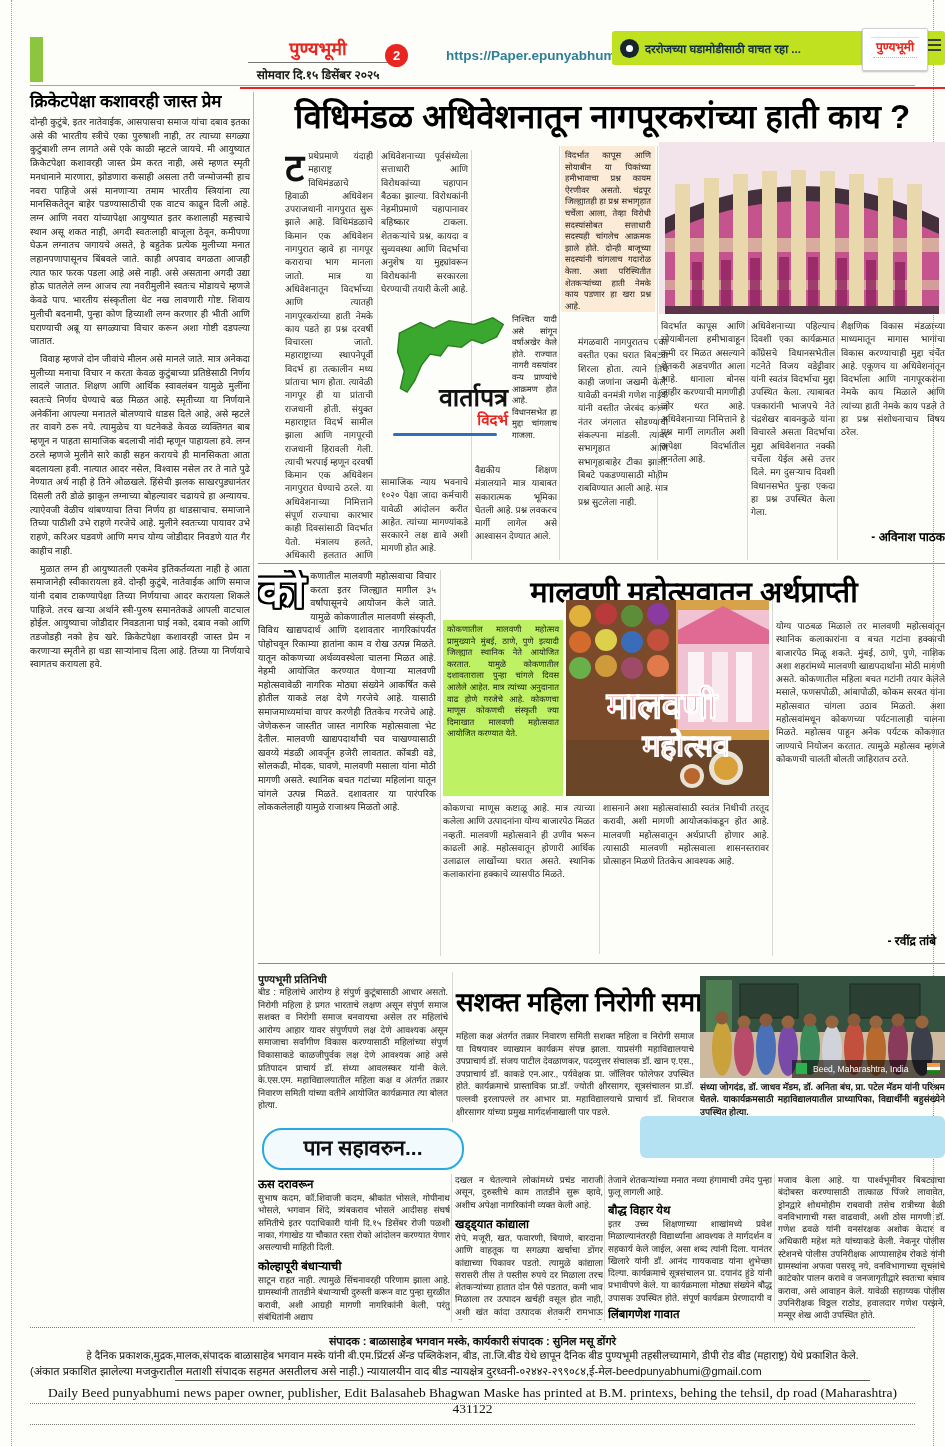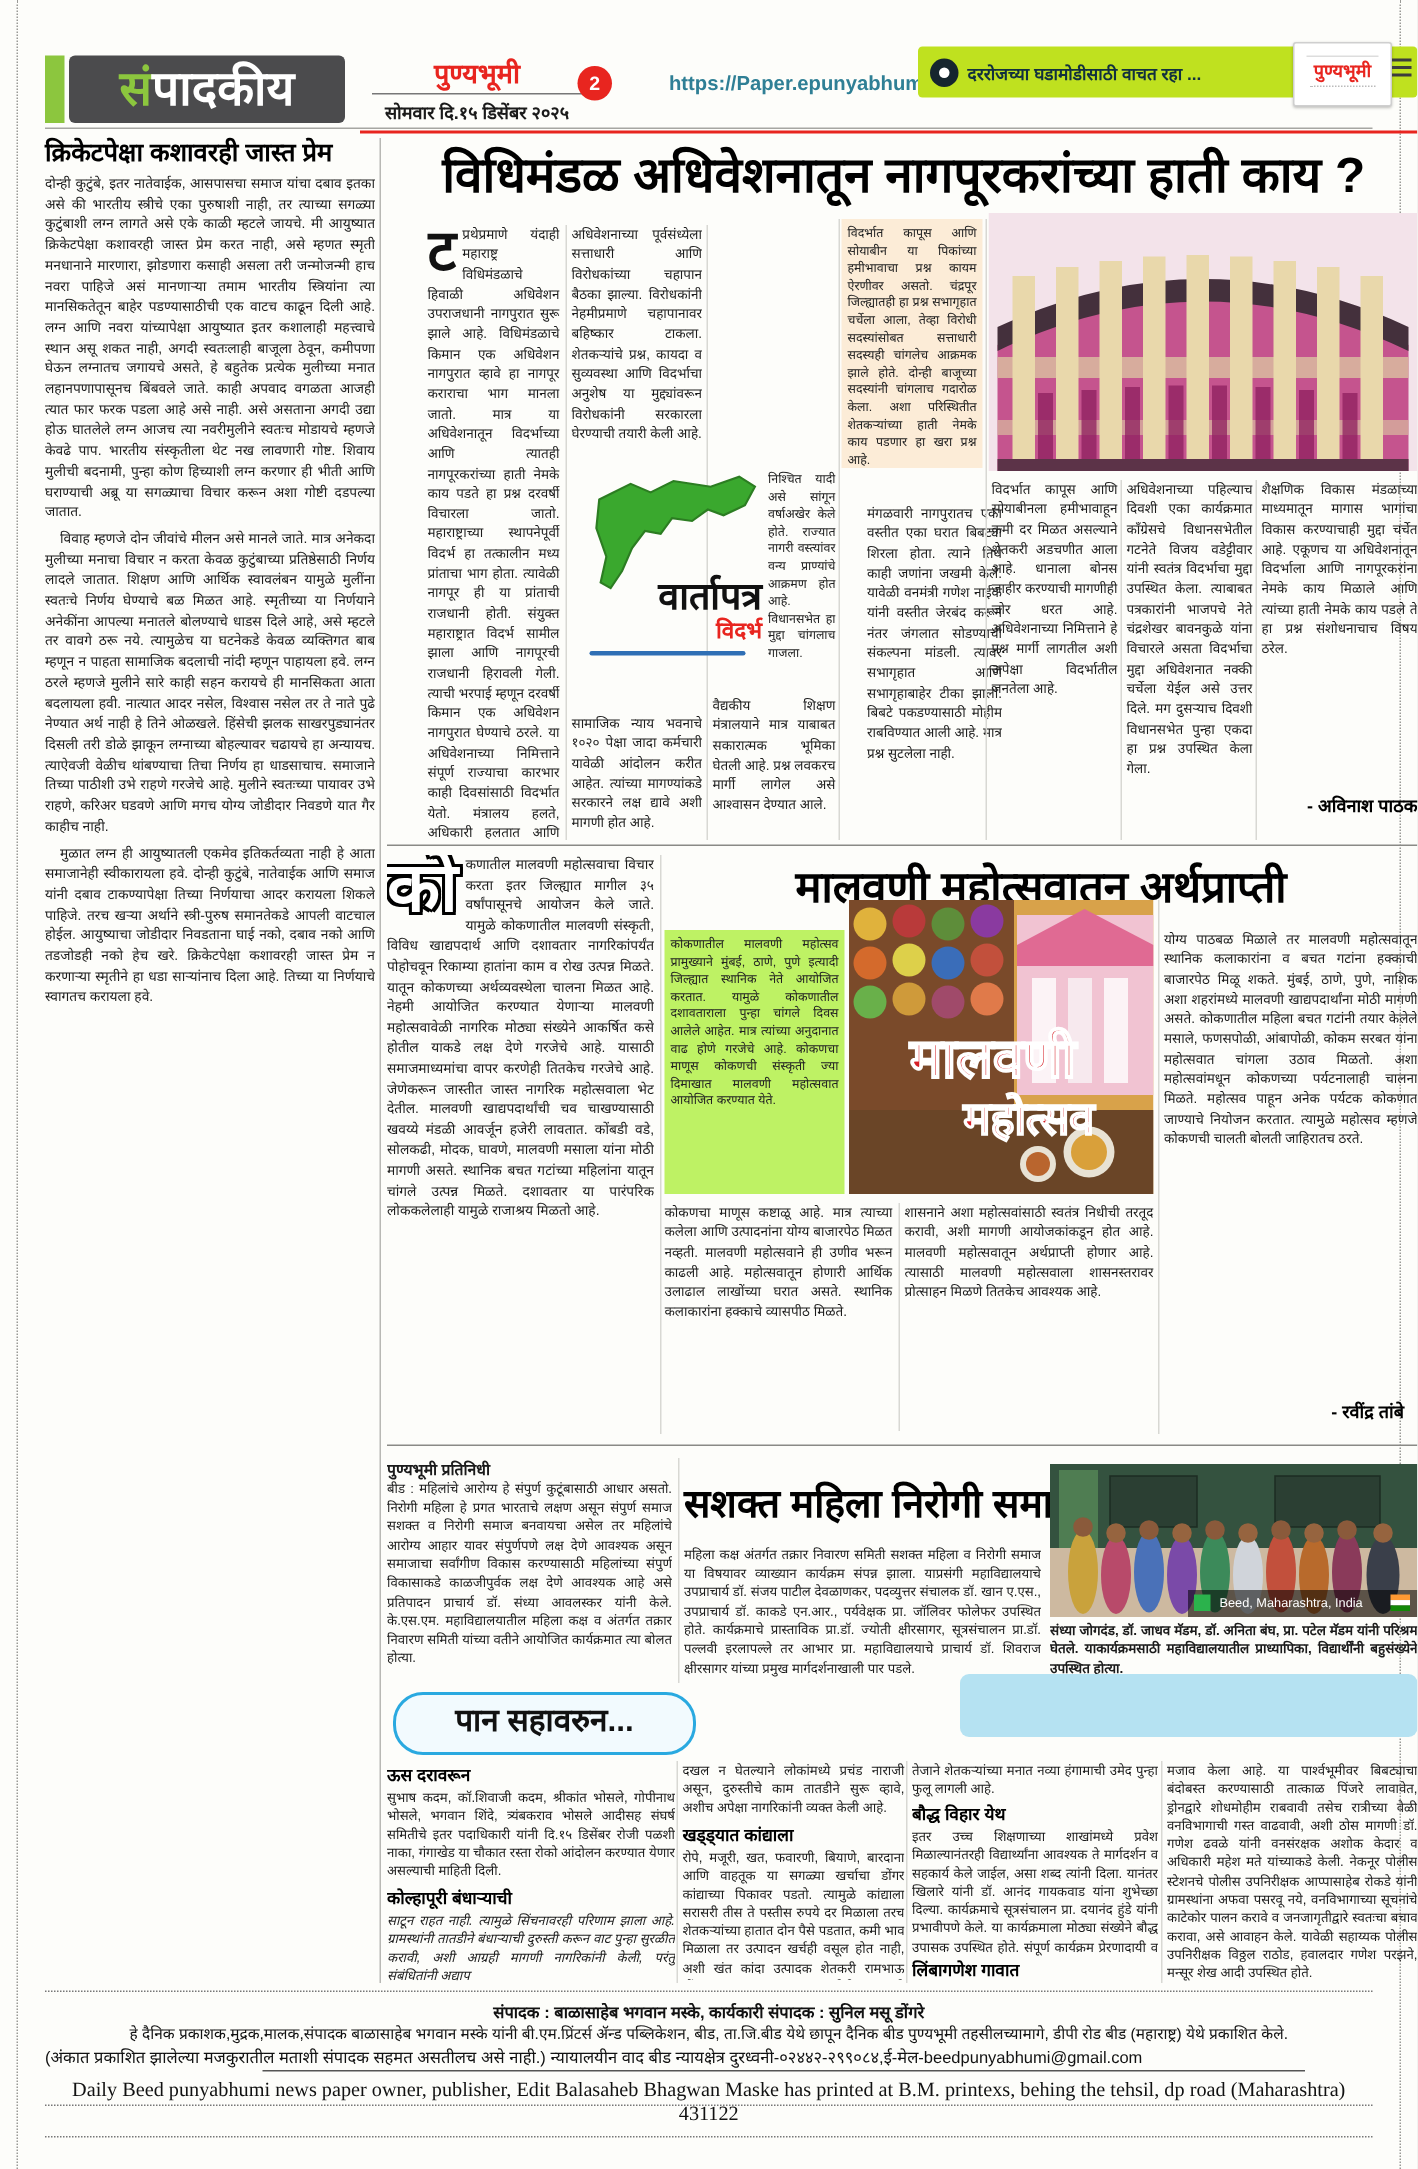--- a/index.html
+++ b/index.html
@@ -24,23 +24,20 @@
 </style>
 </head>
 <body>
 
 <div id="page">
 
   <div class="abs dotted-v" style="left:11px;top:0;height:1446px;"></div>
   <div class="abs dotted-v" style="left:933px;top:0;height:1446px;"></div>
 
   <div class="abs" style="left:30px;top:37px;width:13px;height:45px;background:#8cc63e;"></div>
-  <div class="abs" style="left:46px;top:37px;width:184px;height:45px;background:#4b4b4d;border-radius:4px;text-align:center;line-height:45px;">
-    <span style="font-size:32px;font-weight:800;color:#8cc63e;">सं</span><span style="font-size:32px;font-weight:800;color:#fff;">पादकीय</span>
-  </div>
 
   <div class="abs" style="left:248px;top:36px;width:140px;text-align:center;">
     <div style="font-size:18px;font-weight:800;color:#e8251f;">पुण्यभूमी</div>
     <div style="border-top:1px solid #777;margin-top:2px;padding-top:3px;font-size:12px;font-weight:700;color:#1a1a1a;">सोमवार दि.१५ डिसेंबर २०२५</div>
   </div>
   <div class="abs" style="left:385px;top:44px;width:23px;height:23px;border-radius:50%;background:#e8251f;color:#fff;font-size:13px;font-weight:800;text-align:center;line-height:23px;">2</div>
 
   <div class="abs" style="left:424px;top:48px;font-size:13.5px;font-weight:800;color:#2f7f95;padding-left:22px;">https://Paper.epunyabhumi.in</div>
 
   <div class="abs" style="left:612px;top:31px;width:333px;height:34px;background:#bfe11f;border-radius:3px;display:flex;align-items:center;">
@@ -240,21 +237,21 @@
   </div>
   <div class="abs" style="left:700px;top:1081px;width:245px;height:42px;font-size:9px;line-height:12.3px;font-weight:600;text-align:justify;overflow:hidden;">संध्या जोगदंड, डॉ. जाधव मॅडम, डॉ. अनिता बंघ, प्रा. पटेल मॅडम यांनी परिश्रम घेतले. याकार्यक्रमसाठी महाविद्यालयातील प्राध्यापिका, विद्यार्थींनी बहुसंख्येने उपस्थित होत्या.</div>
 
   <div class="abs" style="left:640px;top:1116px;width:305px;height:42px;background:#b5e2f2;border-radius:6px;"></div>
   <div class="abs" style="left:262px;top:1128px;width:198px;height:38px;border:2.5px solid #2aa9e0;border-radius:20px;background:#f2fafe;text-align:center;font-size:21px;font-weight:800;line-height:36px;color:#111;">पान सहावरुन...</div>
 
   <div class="abs" style="left:258px;top:1174px;width:192px;height:150px;overflow:hidden;">
     <div class="subhead">ऊस दरावरून</div>
     <div class="bt" style="height:64px;font-size:8.8px;line-height:12.3px;">सुभाष कदम, कॉ.शिवाजी कदम, श्रीकांत भोसले, गोपीनाथ भोसले, भगवान शिंदे, त्र्यंबकराव भोसले आदीसह संघर्ष समितीचे इतर पदाधिकारी यांनी दि.१५ डिसेंबर रोजी पळशी नाका, गंगाखेड या चौकात रस्ता रोको आंदोलन करण्यात येणार असल्याची माहिती दिली.</div>
     <div class="subhead">कोल्हापूरी बंधाऱ्याची</div>
-    <div class="bt" style="height:52px;font-size:8.8px;line-height:12.3px;font-style:italic;">साटून राहत नाही. त्यामुळे सिंचनावरही परिणाम झाला आहे. ग्रामस्थांनी तातडीने बंधाऱ्याची दुरुस्ती करून वाट पुन्हा सुरळीत करावी, अशी आग्रही मागणी नागरिकांनी केली, परंतु संबंधितांनी अद्याप</div>
+    <div class="bt" style="height:52px;font-size:8.8px;line-height:12.3px;">साटून राहत नाही. त्यामुळे सिंचनावरही परिणाम झाला आहे. ग्रामस्थांनी तातडीने बंधाऱ्याची दुरुस्ती करून वाट पुन्हा सुरळीत करावी, अशी आग्रही मागणी नागरिकांनी केली, परंतु संबंधितांनी अद्याप</div>
   </div>
   <div class="abs col-rule" style="left:451px;top:1174px;height:148px;"></div>
 
   <div class="abs" style="left:455px;top:1174px;width:148px;height:150px;overflow:hidden;">
     <div class="bt" style="height:40px;font-size:8.8px;line-height:12.3px;">दखल न घेतल्याने लोकांमध्ये प्रचंड नाराजी असून, दुरुस्तीचे काम तातडीने सुरू व्हावे, अशीच अपेक्षा नागरिकांनी व्यक्त केली आहे.</div>
     <div class="subhead">खड्ड्यात कांद्याला</div>
     <div class="bt" style="height:88px;font-size:8.8px;line-height:12.3px;">रोपे, मजूरी, खत, फवारणी, बियाणे, बारदाना आणि वाहतूक या सगळ्या खर्चाचा डोंगर कांद्याच्या पिकावर पडतो. त्यामुळे कांद्याला सरासरी तीस ते पस्तीस रुपये दर मिळाला तरच शेतकऱ्यांच्या हातात दोन पैसे पडतात, कमी भाव मिळाला तर उत्पादन खर्चही वसूल होत नाही, अशी खंत कांदा उत्पादक शेतकरी रामभाऊ गोंदकर व्यक्त करतात. तरीही बुधवारी मिळालेला उच्चांकी भाव शेतकऱ्यांसाठी आशेचा किरण ठरला आहे. लाल कांद्याच्या या दरांमुळे</div>
   </div>
   <div class="abs col-rule" style="left:604px;top:1174px;height:148px;"></div>
 

